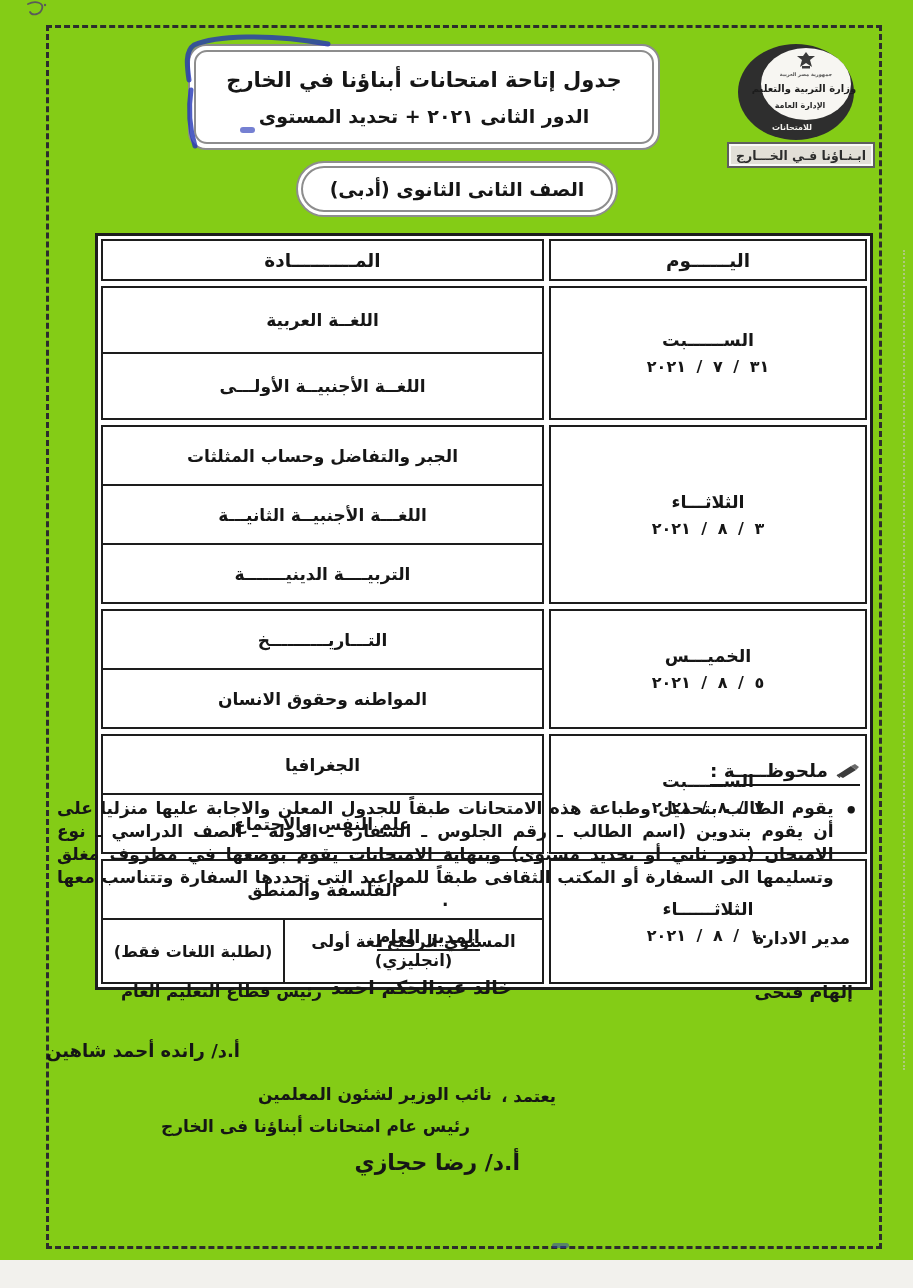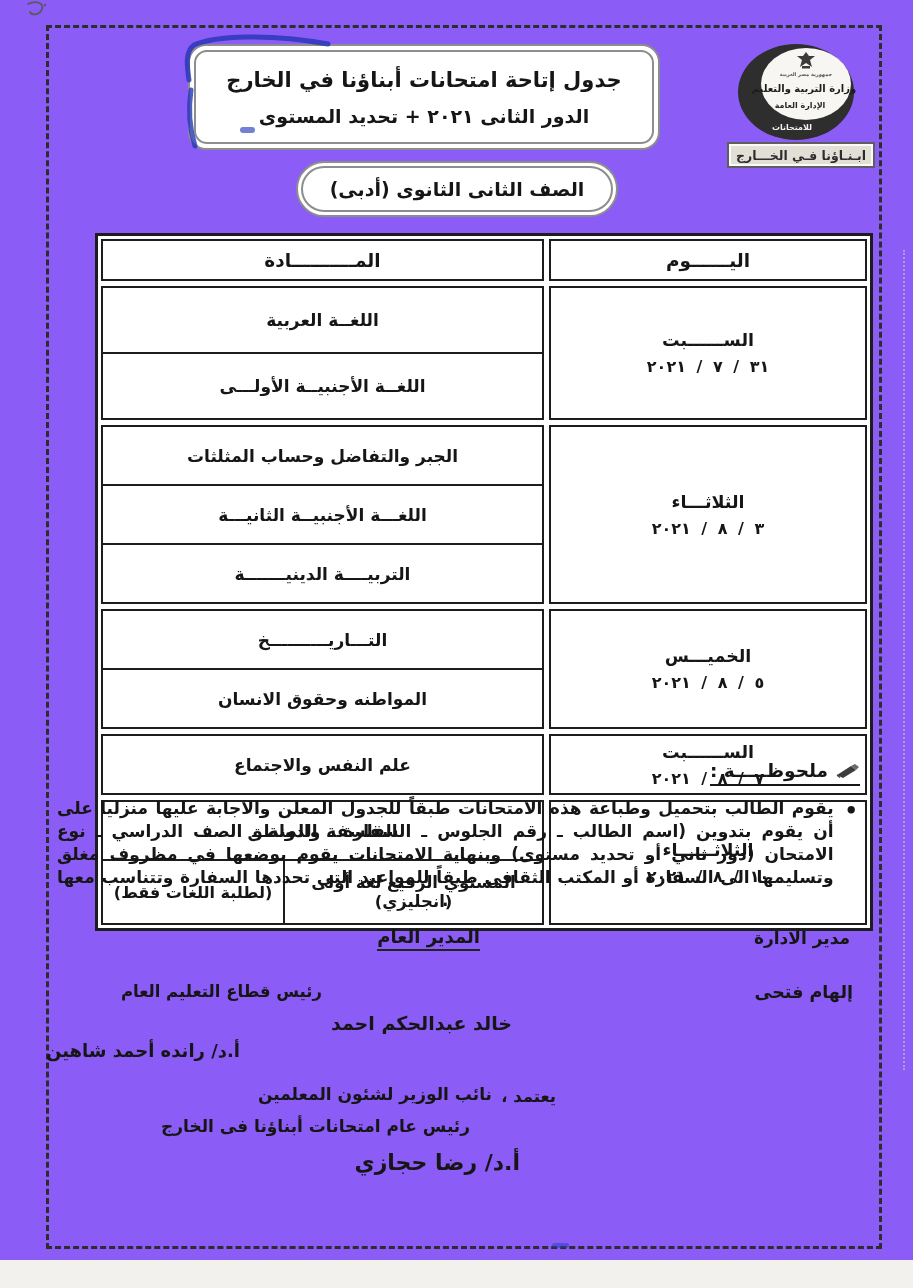--- a/index.html
+++ b/index.html
@@ -1,18 +1,18 @@
 <!DOCTYPE html>
 <html lang="ar" dir="rtl"><head>
 <meta charset="utf-8">
 <style>
   html,body{margin:0;padding:0;background:#ffffff;}
   .page{
     position:relative;width:913px;height:1288px;margin:0 auto;
-    background:#8b5cf6;overflow:hidden;direction:rtl;
+    background:#84cc16;overflow:hidden;direction:rtl;
     font-family:"DejaVu Sans",sans-serif;color:#161616;font-weight:700;
   }
   .scan-bottom{position:absolute;left:0;right:0;bottom:0;height:28px;background:#f2f1ed;}
   .frame{position:absolute;left:46px;top:25px;width:830px;height:1218px;border:3px dashed #2d2d2d;}
   .edge-artifact{position:absolute;right:8px;top:250px;height:820px;border-right:2px dotted #c9c8c2;opacity:.6;}
 
   
   .title-box{position:absolute;left:188px;top:44px;width:472px;height:106px;
     border:2px solid #8d8d8d;border-radius:18px;padding:4px;background:#fff;box-sizing:border-box;}
   .title-inner{height:100%;border:2px solid #8d8d8d;border-radius:13px;box-sizing:border-box;
@@ -57,21 +57,21 @@
     font-size:18.5px;border-bottom:2.5px solid #161616;padding-bottom:3px;}
   .note-body{position:absolute;right:55px;left:57px;top:797px;display:flex;gap:11px;direction:rtl;}
   .note-bullet{font-size:21px;line-height:29px;}
   .note-paragraph{flex:1;font-size:17px;line-height:23px;text-align:justify;text-align-last:center;}
 
   
   .sig{position:absolute;white-space:nowrap;}
   .sig-admin-title   {right:63px;  top:928px; font-size:17px;}
   .sig-general-title {right:433px; top:926px; font-size:18px;border-bottom:2px solid #222;padding-bottom:2px;}
   .sig-admin-name    {right:60px;  top:982px; font-size:17.5px;}
-  .sig-general-name  {right:401px; top:976px; font-size:19px;margin-top:36px;}
+  .sig-general-name  {right:401px; top:976px; font-size:19px;}
   .sig-sector-title  {right:591px; top:982px; font-size:16.5px;}
   .sig-sector-name   {right:673px; top:1040px;font-size:18px;}
   .sig-approve-word  {right:357px; top:1087px;font-size:16.5px;}
   .sig-deputy-line1  {right:421px; top:1084px;font-size:17px;}
   .sig-deputy-line2  {right:443px; top:1116px;font-size:17px;}
   .sig-deputy-name   {right:393px; top:1150px;font-size:22px;}
 
   .pen-mark{position:absolute;pointer-events:none;}
   .blue-dot{position:absolute;background:#2b3cba;opacity:.65;border-radius:3px;}
 </style>
@@ -156,20 +156,21 @@
           <div class="subj-row">التـــاريــــــــــخ</div>
           <div class="subj-row">المواطنه وحقوق الانسان</div>
         </div>
       </div>
       <div class="trow">
         <div class="day-box">
           <div class="day-name">الســــــبت</div>
           <div class="day-date">٧ / ٨ / ٢٠٢١</div>
         </div>
         <div class="subj-box">
+          <div class="subj-row">الجغرافيا</div>
           <div class="subj-row">علم النفس والاجتماع</div>
         </div>
       </div>
       <div class="trow">
         <div class="day-box">
           <div class="day-name">الثلاثــــــاء</div>
           <div class="day-date">١٠ / ٨ / ٢٠٢١</div>
         </div>
         <div class="subj-box">
           <div class="subj-row">الفلسفة والمنطق</div>

